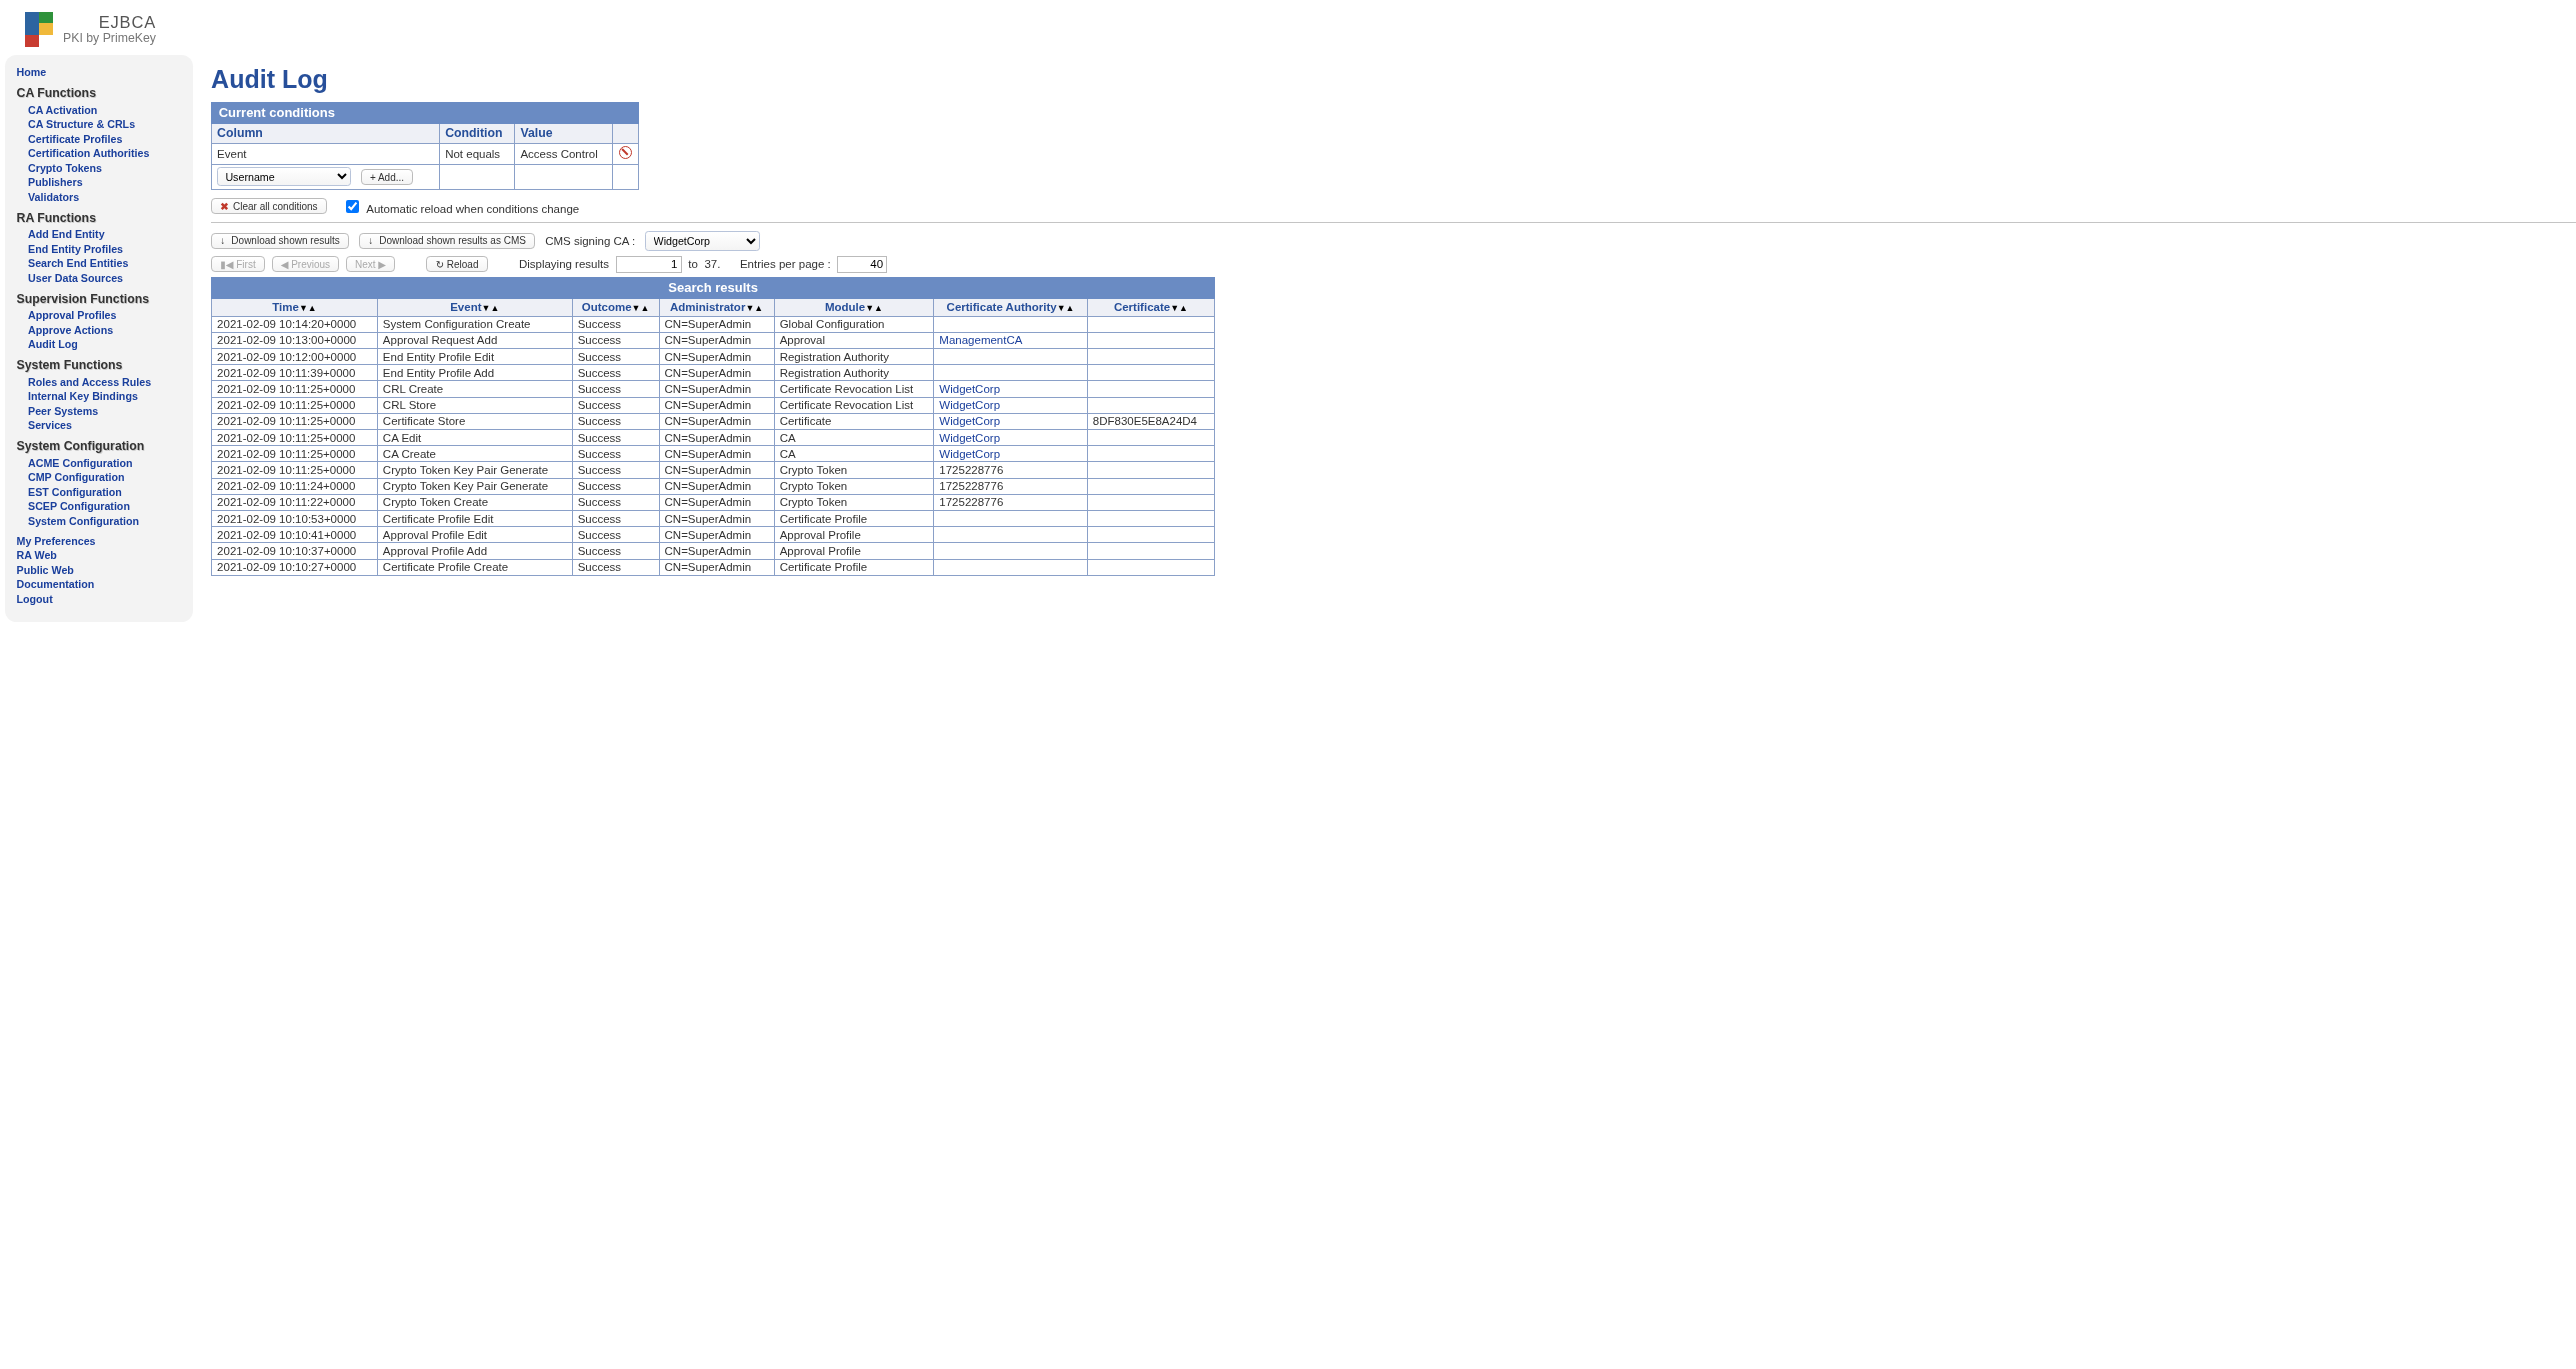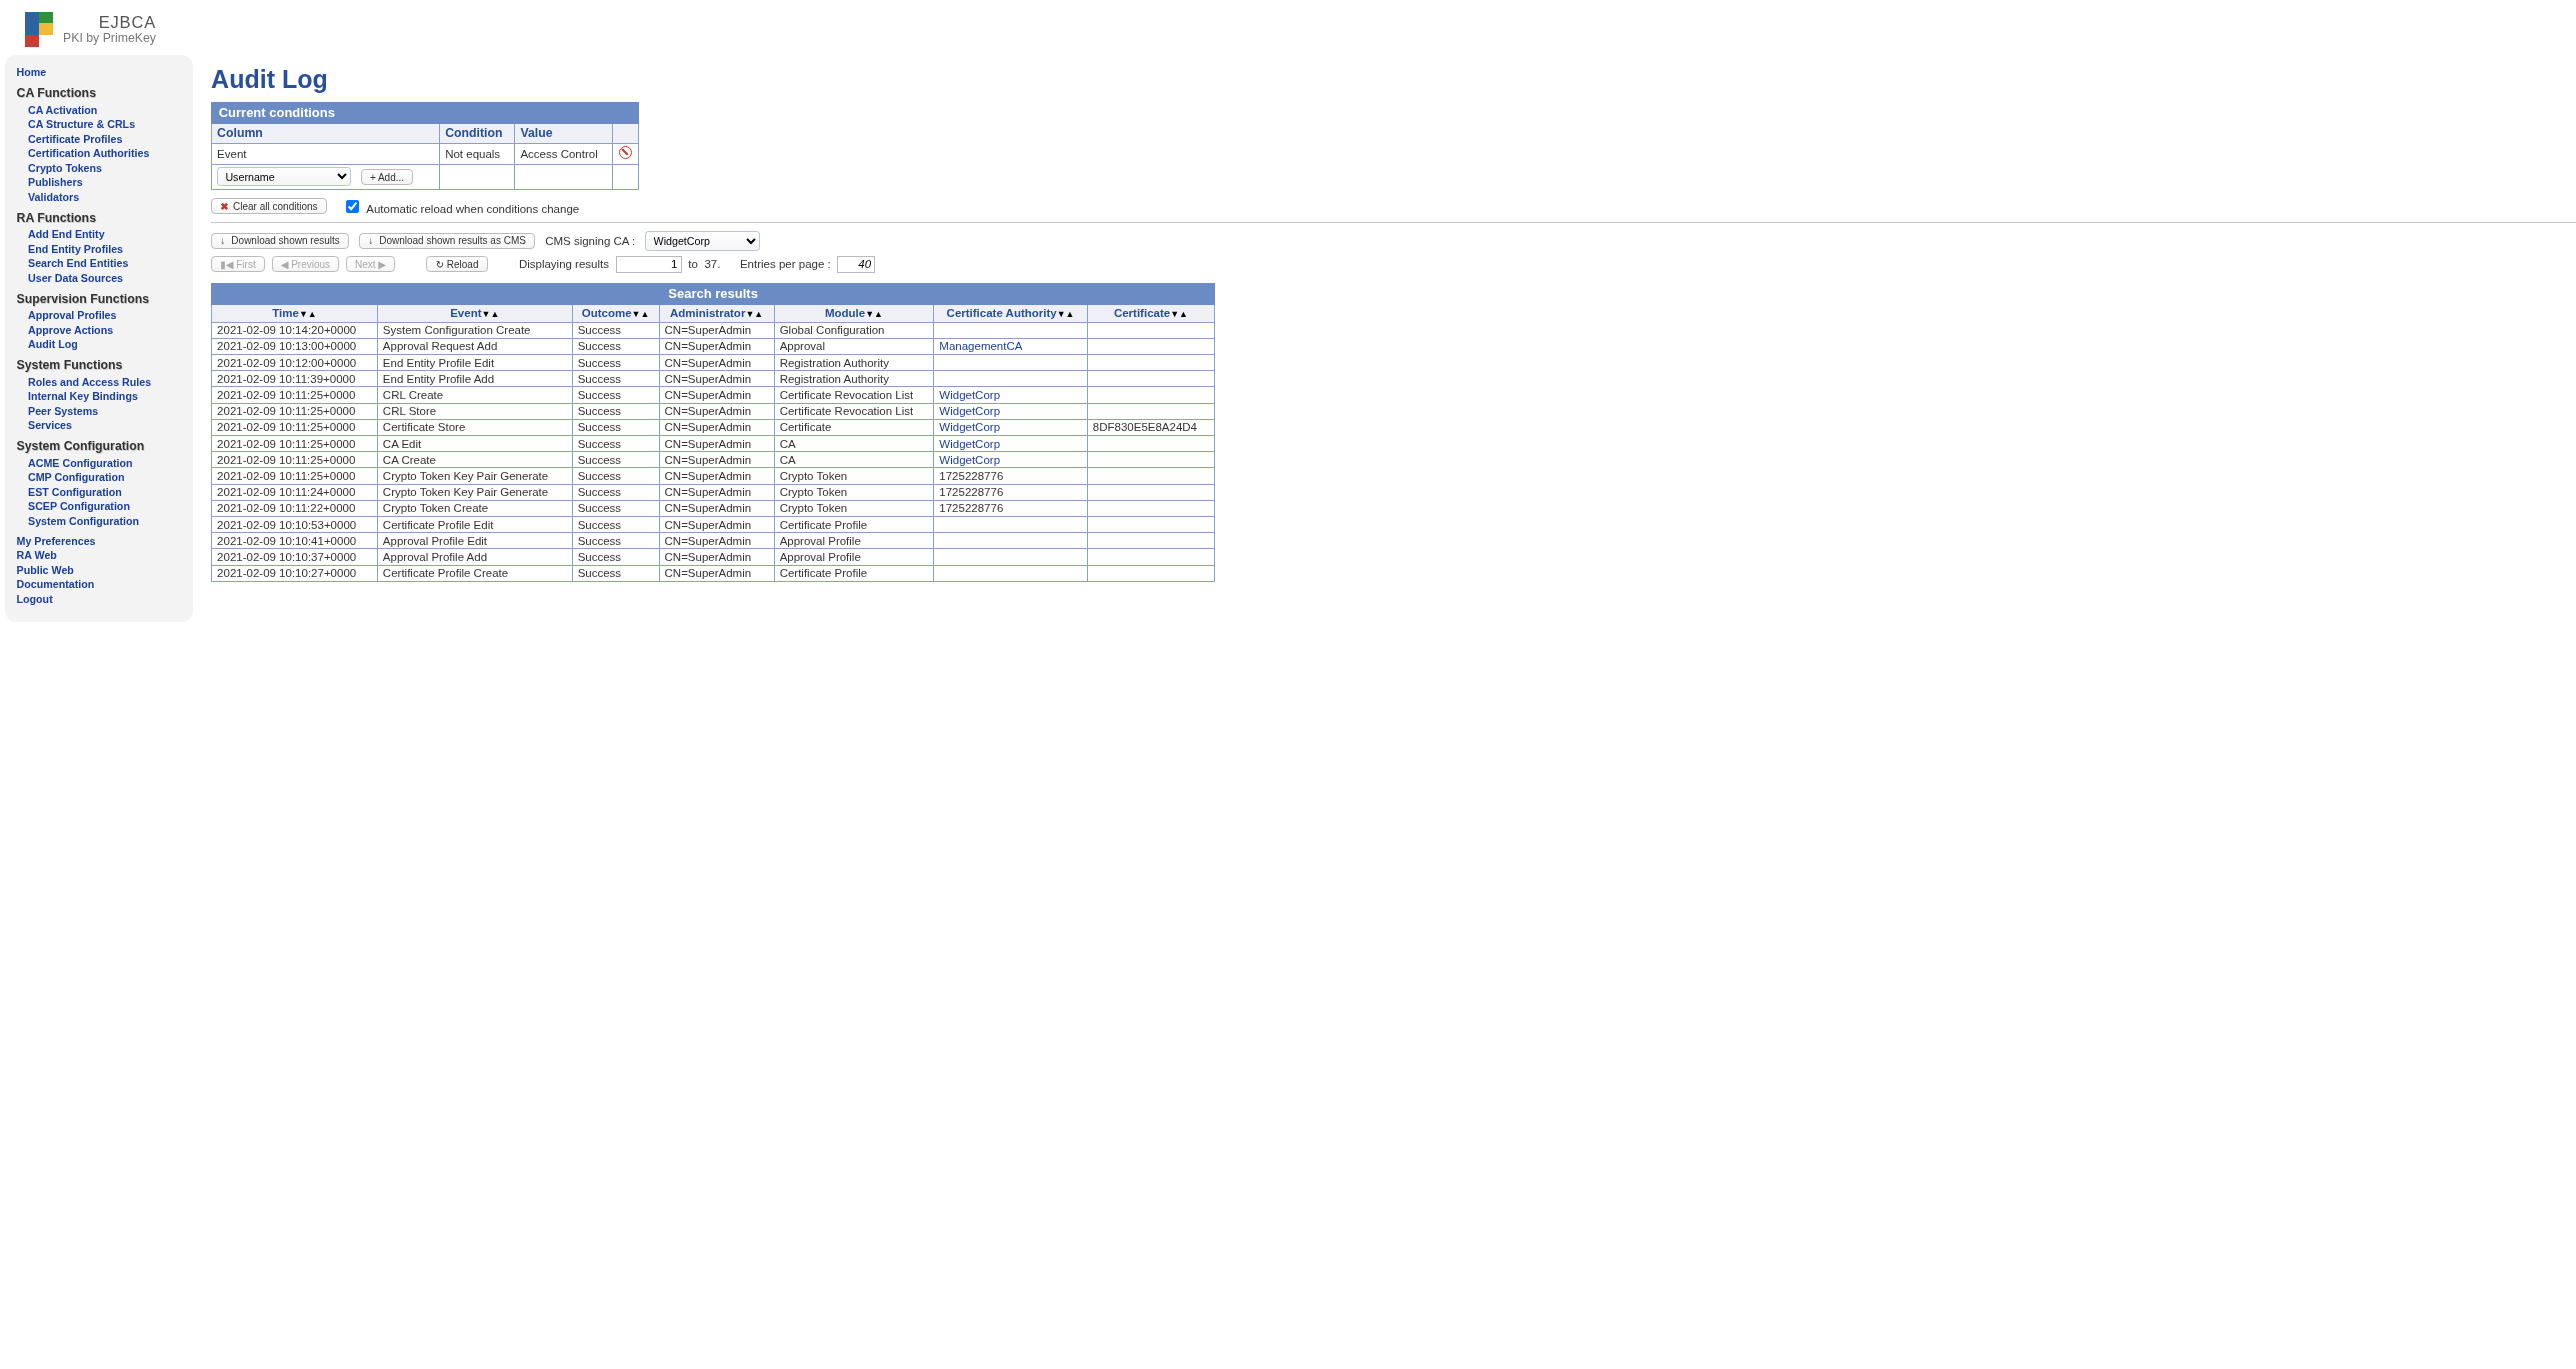--- a/index.html
+++ b/index.html
@@ -140,21 +140,21 @@
     align-items: center;
     gap: 10px;
     margin: 8.2px 0 5px 0;
     font-size: 11.5px;
   }
   .toolbar-row button.pill .arr { font-weight: bold; margin-right: 3.3px; }
   .pager-row {
     display: flex;
     align-items: center;
     gap: 6.6px;
-    margin: 5px 0 10px 0;
+    margin: 5px 0 4px 0;
     font-size: 11.5px;
   }
   .pager-row .gap { width: 18px; }
   input.small-num {
     width: 66px;
     text-align: right;
     font-size: 11.5px;
     padding: 1.6px 3.3px;
     border: 0.8px solid #bbb;
   }
@@ -342,21 +342,21 @@
         <button class="pill">
           <span>↻&nbsp;</span><span>Reload</span>
         </button>
         <span class="gap"></span>
         <span>Displaying results</span>
         <input class="small-num" value="1" style="">
         <span>to</span>
         <span>37.</span>
         &nbsp;&nbsp;
         <span>Entries per page :</span>
-        <input class="small-num" style="width: 38px; font-style: italic;" value="40">
+        <input class="small-num" style="width: 50px;" value="40">
       </div>
 
       <table class="results">
         <tbody>
             <tr>
               <th class="section-hdr" colspan="7">Search results</th>
             </tr>
         <tr id="results-header-row">
               <th class="col-hdr">Time<span class="sort">▼▲</span></th>
               <th class="col-hdr">Event<span class="sort">▼▲</span></th>

